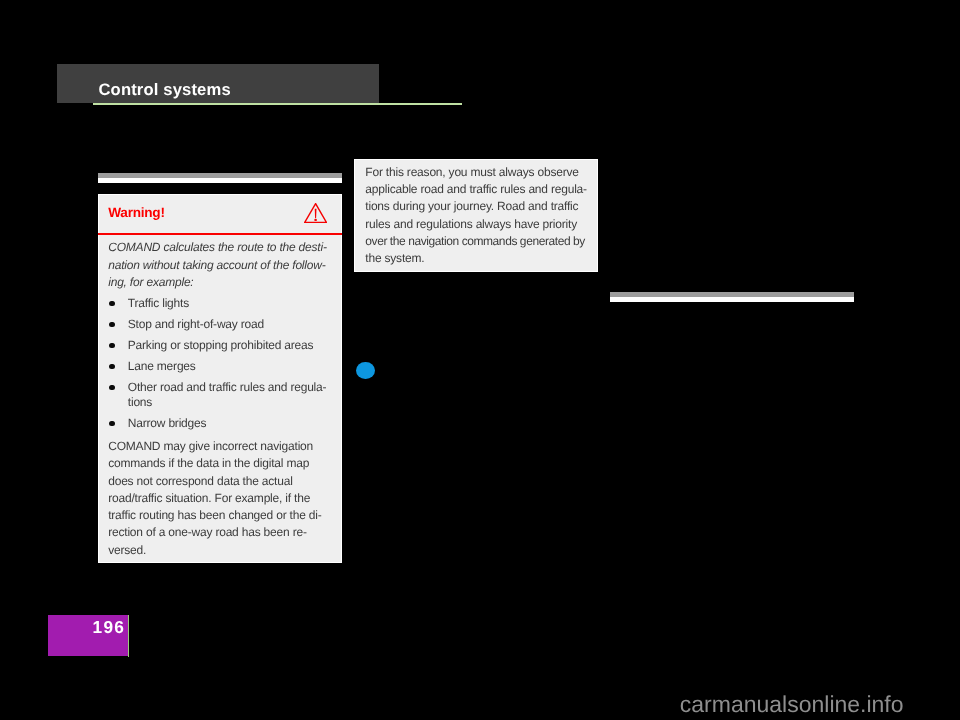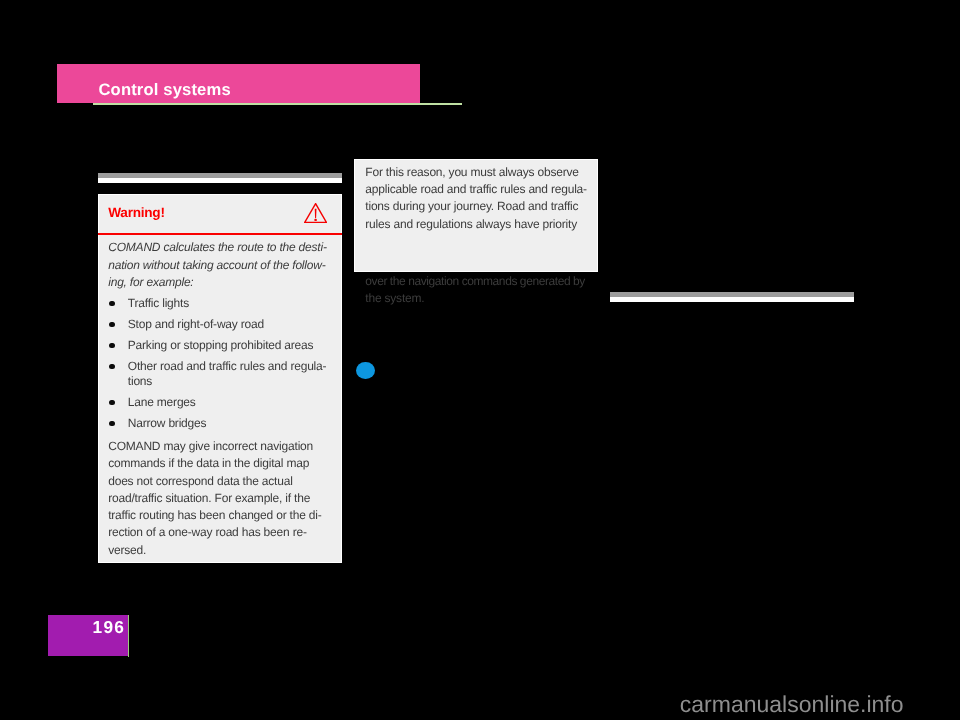--- a/index.html
+++ b/index.html
@@ -5,22 +5,22 @@
 <style>
   html,body{margin:0;padding:0;}
   body{width:960px;height:720px;background:#000;overflow:hidden;
        font-family:"Liberation Sans", sans-serif;
        -webkit-font-smoothing:antialiased;
        text-rendering:geometricPrecision;}
   .page{position:absolute;left:0;top:0;width:960px;height:720px;overflow:hidden;
       transform:translateZ(0);}
 
   
-  .section-header{position:absolute;left:57.1px;top:64px;width:363px;height:39.1px;
-      background:#ec4899;}
+  .section-header{position:absolute;left:57.1px;top:64px;width:322px;height:39.1px;
+      background:#404040;}
   .section-header .title{position:absolute;left:41.4px;top:15.5px;
       font-size:16.6px;font-weight:bold;color:#ffffff;letter-spacing:0.15px;}
   .header-underline{position:absolute;left:92.7px;top:103.1px;width:369.3px;height:1.7px;
       background:#bfe0a3;}
 
   
   .rule{position:absolute;width:244px;height:10.4px;}
   .rule .grey{position:absolute;left:0;top:0;width:100%;height:5.6px;background:#9d9d9d;}
   .rule .white{position:absolute;left:0;top:5.6px;width:100%;height:4.8px;background:#ffffff;}
   #rule-left{left:97.9px;top:172.7px;}
@@ -46,21 +46,21 @@
       letter-spacing:-0.2px;line-height:15.0px;}
   .blist .bi{position:relative;padding-left:19.6px;margin-bottom:6.0px;}
   .blist .bi .dot{position:absolute;left:1.2px;top:4.8px;width:5.4px;height:5.4px;
       border-radius:50%;background:#0b0b0b;}
 
   
   .notebox{position:absolute;left:353.8px;top:158.7px;width:244.3px;height:113.3px;
       background:#efefef;box-sizing:border-box;border:1.3px solid #ffffff;}
   .ntext{position:absolute;left:365.3px;top:163.8px;font-size:12px;color:#3c3c3c;
       letter-spacing:-0.2px;line-height:17.3px;}
-  .ntext .tl[data-tracking="tight"]{letter-spacing:-0.42px;margin-top:40px;}
+  .ntext .tl[data-tracking="tight"]{letter-spacing:-0.42px;}
 
   
   .bluedot{position:absolute;left:356px;top:362px;width:18.8px;height:17.2px;
       border-radius:50%;background:#0d97e0;}
 
   
   .pagenum{position:absolute;left:48px;top:614.8px;width:81.1px;height:41px;
       background:#a21caf;}
   .pagenum .lightedge{position:absolute;left:79.5px;top:0;width:1.5px;height:42px;background:#9ccc7c;}
   .pagenum .pval{position:absolute;left:44.6px;top:2.5px;font-size:17.3px;font-weight:bold;
@@ -119,27 +119,27 @@
         <span class="tl">Stop and right-of-way road</span>
         <span class="tl"></span>
       </div>
       <div class="bi">
         <span class="dot"></span>
         <span class="tl">Parking or stopping prohibited areas</span>
         <span class="tl"></span>
       </div>
       <div class="bi">
         <span class="dot"></span>
-        <span class="tl">Other road and traffic rules and regula-</span>
-        <span class="tl">tions</span>
+        <span class="tl">Lane merges</span>
+        <span class="tl"></span>
       </div>
       <div class="bi">
         <span class="dot"></span>
-        <span class="tl">Lane merges</span>
-        <span class="tl"></span>
+        <span class="tl">Other road and traffic rules and regula-</span>
+        <span class="tl">tions</span>
       </div>
       <div class="bi">
         <span class="dot"></span>
         <span class="tl">Narrow bridges</span>
         <span class="tl"></span>
       </div>
     </div>
 
   <div class="wtext" id="w-outro">
 

